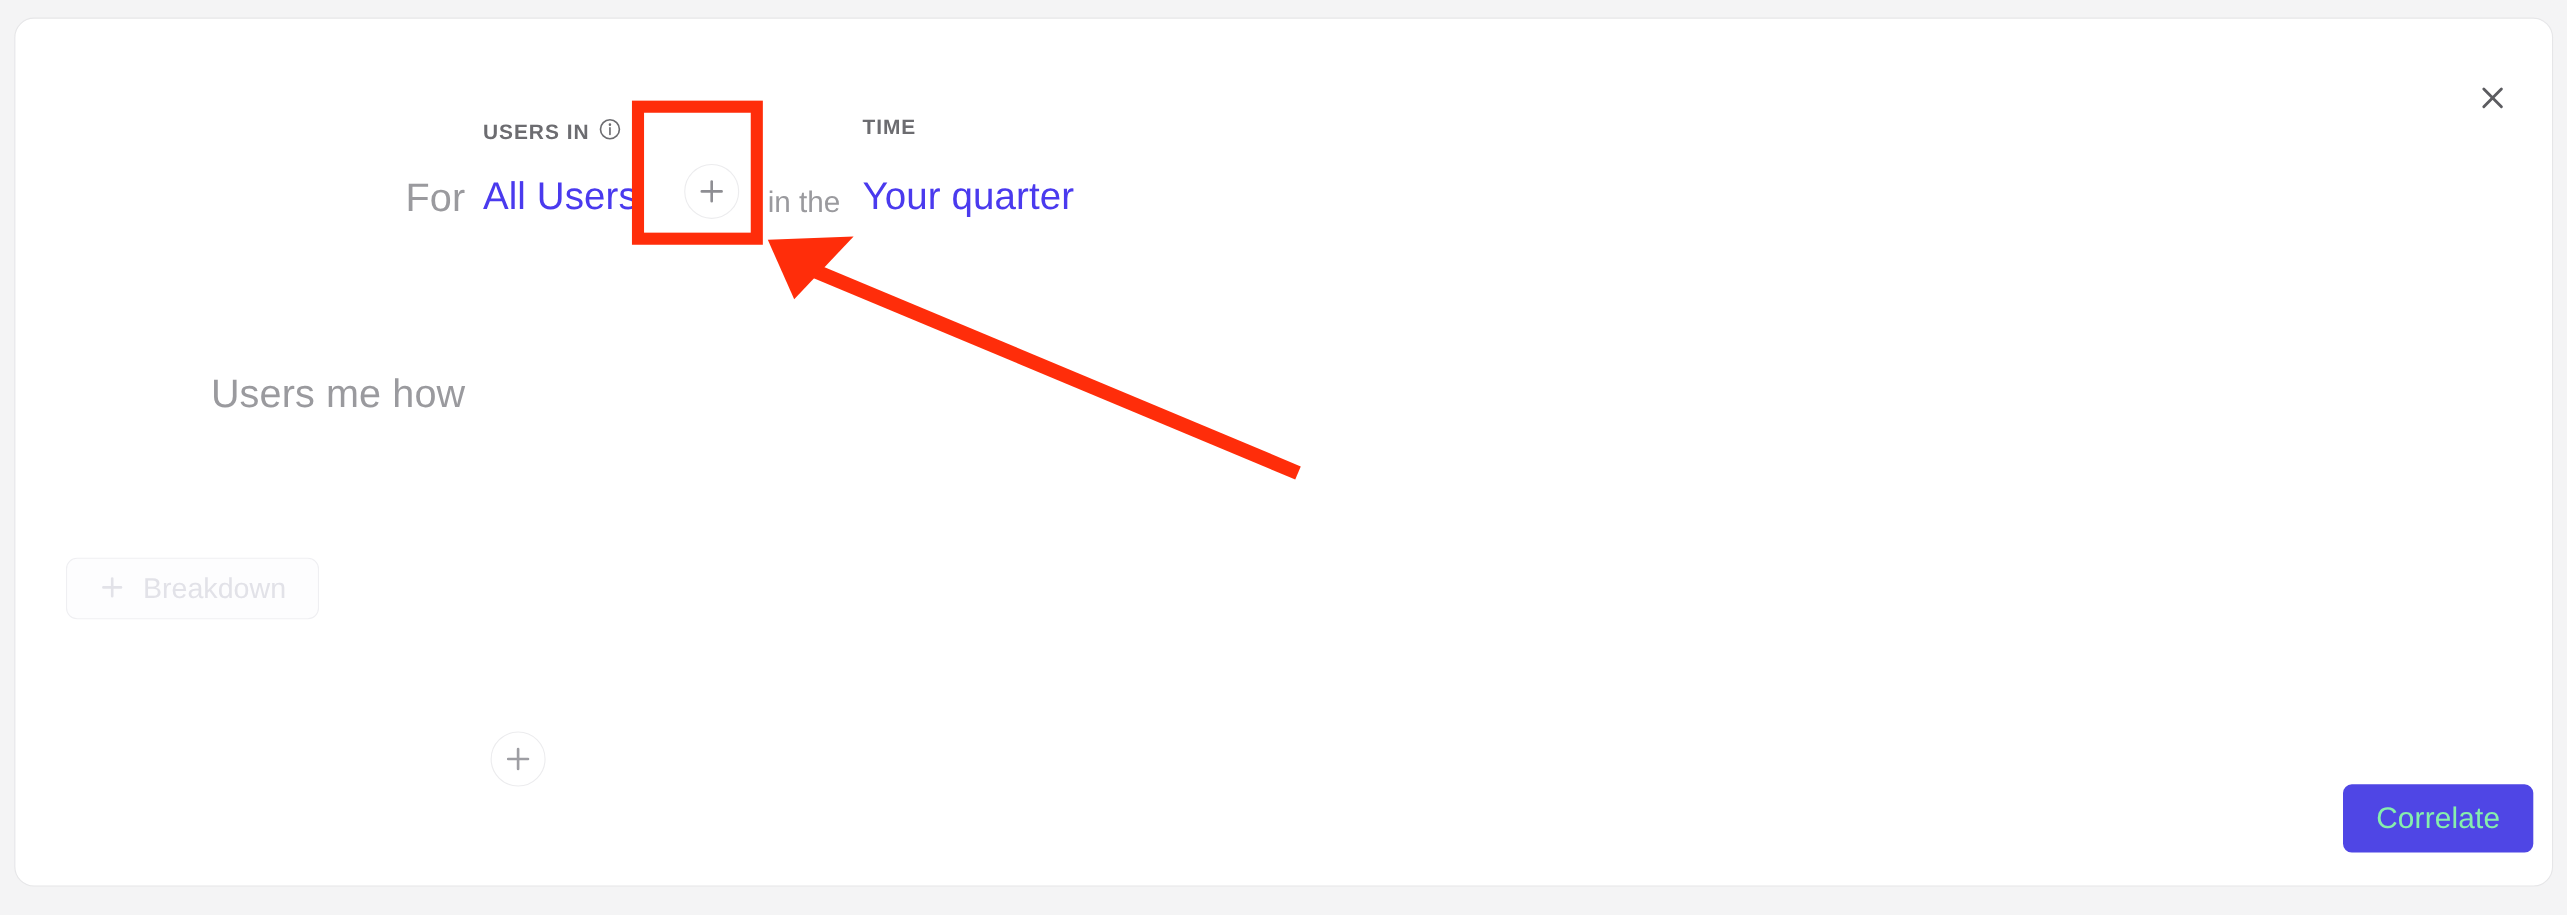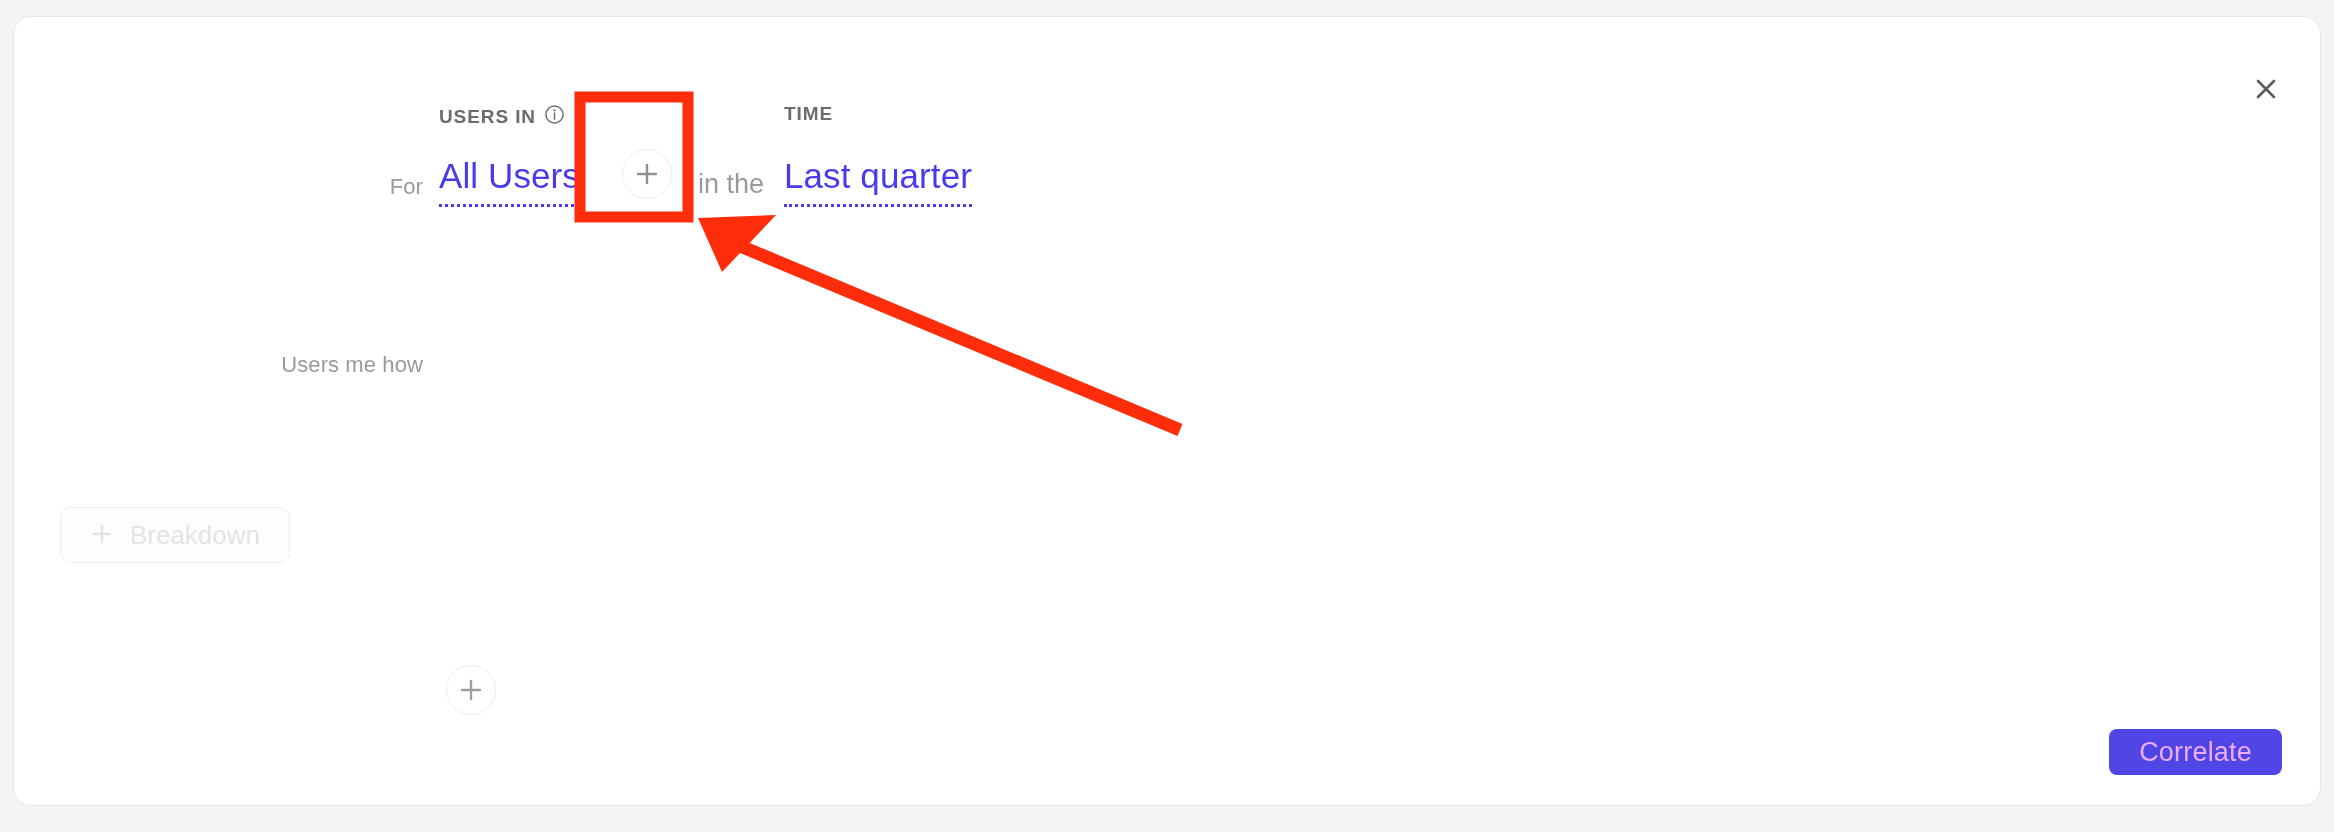--- a/index.html
+++ b/index.html
@@ -56,41 +56,41 @@
     position: absolute;
     display: flex;
     align-items: flex-end;
     height: 70px;
   }
   .row-users  { top: 120px; }
   .row-goal   { top: 298px; }
   .row-event  { top: 478px; }
 
   .prefix-label {
-    font-size: 22px;
+    font-size: 36px;
     color: #9a9a9e;
     line-height: 1;
     text-align: right;
     padding-bottom: 9px;
     white-space: nowrap;
     letter-spacing: 0.1px;
   }
   
   .prefix-slot {
     width: 425px;
     display: flex;
     justify-content: flex-end;
     padding-right: 16px;
     box-sizing: border-box;
   }
 
   .field-group {
     position: relative;
     display: flex;
-    flex-direction: column;
+    flex-direction: row;
     justify-content: flex-end;
   }
   .field-caption {
     position: absolute;
     top: -54px;
     left: 0;
     display: flex;
     align-items: center;
     gap: 8px;
     white-space: nowrap;
@@ -176,26 +176,26 @@
   #breakdown-label {
     font-size: 26px;
     color: #e2e2e8;
     line-height: 1;
     white-space: nowrap;
   }
 
   
   #correlate-button {
     position: absolute;
-    right: 38px;
+    right: 17px;
     bottom: 30px;
-    height: 46px;
+    height: 62px;
     padding: 0 30px;
     background: #4f46e5;
-    color: #f0abfc;
+    color: #86efac;
     font-size: 27px;
     border: none;
     border-radius: 8px;
     cursor: pointer;
     font-family: "Liberation Sans", sans-serif;
     letter-spacing: 0.2px;
   }
 
   
   #annotation-layer {
@@ -240,21 +240,21 @@
         <div class="field-value">All Users</div>
         <div class="field-underline"></div>
       </div>
 
       <span class="inline-text" style="margin-left:118px;">in the</span>
 
       <div class="field-group">
         <div class="field-caption">
           <span class="field-caption-text">TIME</span>
         </div>
-        <div class="field-value">Last quarter</div>
+        <div class="field-value">Your quarter</div>
         <div class="field-underline"></div>
       </div>
     </div>
 
     <div class="query-row row-goal">
       <div class="prefix-slot">
         <span class="prefix-label">Users me how</span>
       </div>
 
     </div>

